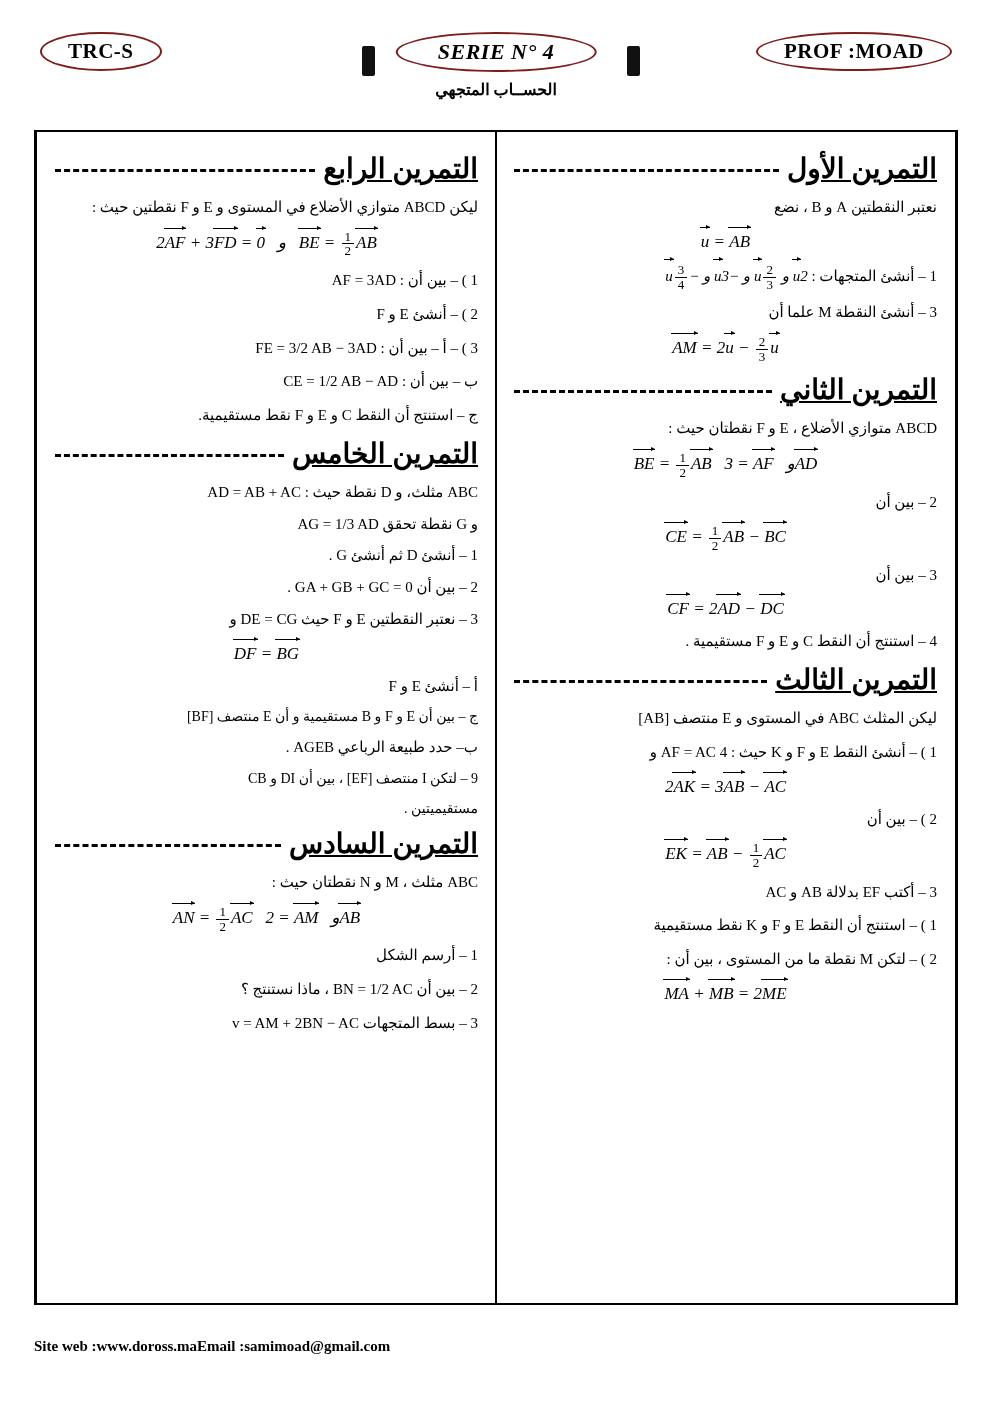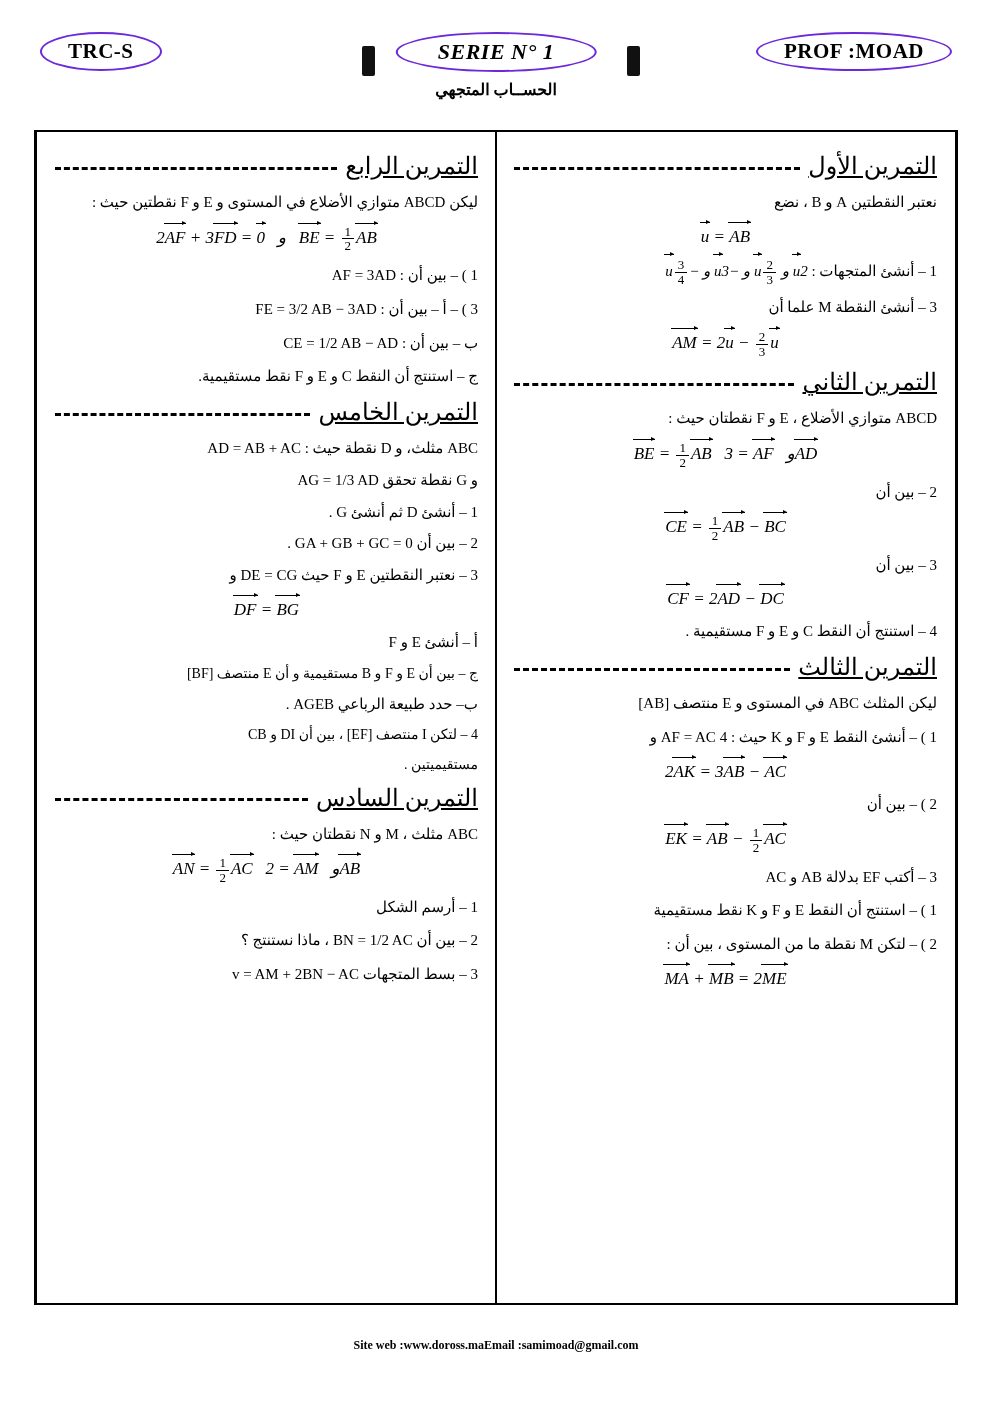--- a/index.html
+++ b/index.html
@@ -22,21 +22,21 @@
   }
   
   .header {
     position: relative;
     height: 100px;
     margin: 18px 22px 0 22px;
   }
   .hdr-pill {
     position: absolute;
     top: 14px;
-    border: 2px solid #6d28d9;
+    border: 2px solid #7f1d1d;
     border-radius: 50% / 50%;
     padding: 5px 26px;
     font-weight: bold;
     font-size: 21px;
     letter-spacing: 0.5px;
     background: #fff;
     white-space: nowrap;
   }
   .hdr-left { left: 18px; }
   .hdr-center {
@@ -114,22 +114,22 @@
   .col-left { left: 0; }
 
   .ex-head {
     display: flex;
     align-items: center;
     gap: 8px;
     direction: rtl;
     margin: 6px 0 10px 0;
   }
   .ex-title {
-    font-weight: normal;
-    font-size: 24px;
+    font-weight: bold;
+    font-size: 28px;
     text-decoration: underline;
     white-space: nowrap;
   }
   .dashline {
     flex: 1;
     border-top: 3px dashed #000;
     height: 0;
     margin-top: 4px;
   }
   .line {
@@ -183,38 +183,38 @@
     font-style: normal;
   }
   .frac .num { display: block; border-bottom: 1.2px solid #000; padding: 0 3px; }
   .frac .den { display: block; padding: 0 3px; }
   .footer {
     position: absolute;
     left: 34px;
     right: 34px;
     top: 1320px;
     display: flex;
-    justify-content: center;
+    justify-content: flex-start;
     font-weight: bold;
-    font-size: 12px;
+    font-size: 15px;
   }
   .tight { margin: 7px 0; }
   .sm { font-size: 14px; }
 </style>
 </head>
 <body>
 
 <div class="page">
 
   <div class="header">
     <div class="hdr-rule"></div>
     <div class="hdr-bar b1"></div>
     <div class="hdr-bar b2"></div>
     <div class="hdr-pill hdr-left">TRC-S</div>
-    <div class="hdr-pill hdr-center">SERIE N° 1</div>
+    <div class="hdr-pill hdr-center">SERIE N° 4</div>
     <div class="hdr-pill hdr-right">PROF :MOAD</div>
     <div class="hdr-sub">الحســاب  المتجهي</div>
   </div>
 
   <div class="frame">
 
     <div class="col col-right">
 
       <div class="ex-head">
         <div class="ex-title">التمرين الأول</div>
@@ -287,20 +287,21 @@
         <div class="ex-title">التمرين الرابع</div>
         <div class="dashline"></div>
       </div>
       <div class="line">ليكن ABCD متوازي الأضلاع في المستوى و E و F نقطتين حيث :</div>
       <div class="mathline">
         2<span class="vec">AF</span> + 3<span class="vec">FD</span> = <span class="vec">0</span> &nbsp;&nbsp;و&nbsp;&nbsp; <span class="vec">BE</span> = <span class="frac"><span class="num">1</span><span class="den">2</span></span><span class="vec">AB</span>
       </div>
       <div class="line">
         <span>1 ) – بين أن :   AF = 3AD</span>
       </div>
+      <div class="line">2 ) – أنشئ   E و F</div>
       <div class="line">
         <span>3 ) – أ – بين أن :   FE = 3/2 AB − 3AD</span>
       </div>
       <div class="line">
         <span>ب – بين أن :   CE = 1/2 AB − AD</span>
       </div>
       <div class="line">ج – استنتج أن النقط C و E و F نقط مستقيمية.</div>
 
       <div class="ex-head">
         <div class="ex-title">التمرين الخامس</div>
@@ -310,21 +311,21 @@
       <div class="line tight">و G نقطة تحقق   AG = 1/3 AD</div>
       <div class="line tight">1 – أنشئ D ثم أنشئ G .</div>
       <div class="line tight">2 – بين أن   GA + GB + GC = 0 .</div>
       <div class="line tight">3 – نعتبر النقطتين E و F حيث   DE = CG   و</div>
       <div class="mathline">
         <span class="vec">DF</span> = <span class="vec">BG</span>
       </div>
       <div class="line tight">أ – أنشئ   E و F</div>
       <div class="line tight sm">ج – بين أن E و F و B مستقيمية و أن E منتصف [BF]</div>
       <div class="line tight">ب– حدد طبيعة الرباعي   AGEB .</div>
-      <div class="line tight sm">4 – لتكن I منتصف [EF] ، بين أن   DI و CB</div>
+      <div class="line tight sm">9 – لتكن I منتصف [EF] ، بين أن   DI و CB</div>
       <div class="line tight sm">مستقيميتين .</div>
 
       <div class="ex-head">
         <div class="ex-title">التمرين السادس</div>
         <div class="dashline"></div>
       </div>
       <div class="line">ABC مثلث ، M و N نقطتان حيث :</div>
       <div class="mathline">
         <span class="vec">AN</span> = <span class="frac"><span class="num">1</span><span class="den">2</span></span><span class="vec">AC</span> &nbsp;&nbsp;و&nbsp;&nbsp; <span class="vec">AM</span> = 2<span class="vec">AB</span>
       </div>

